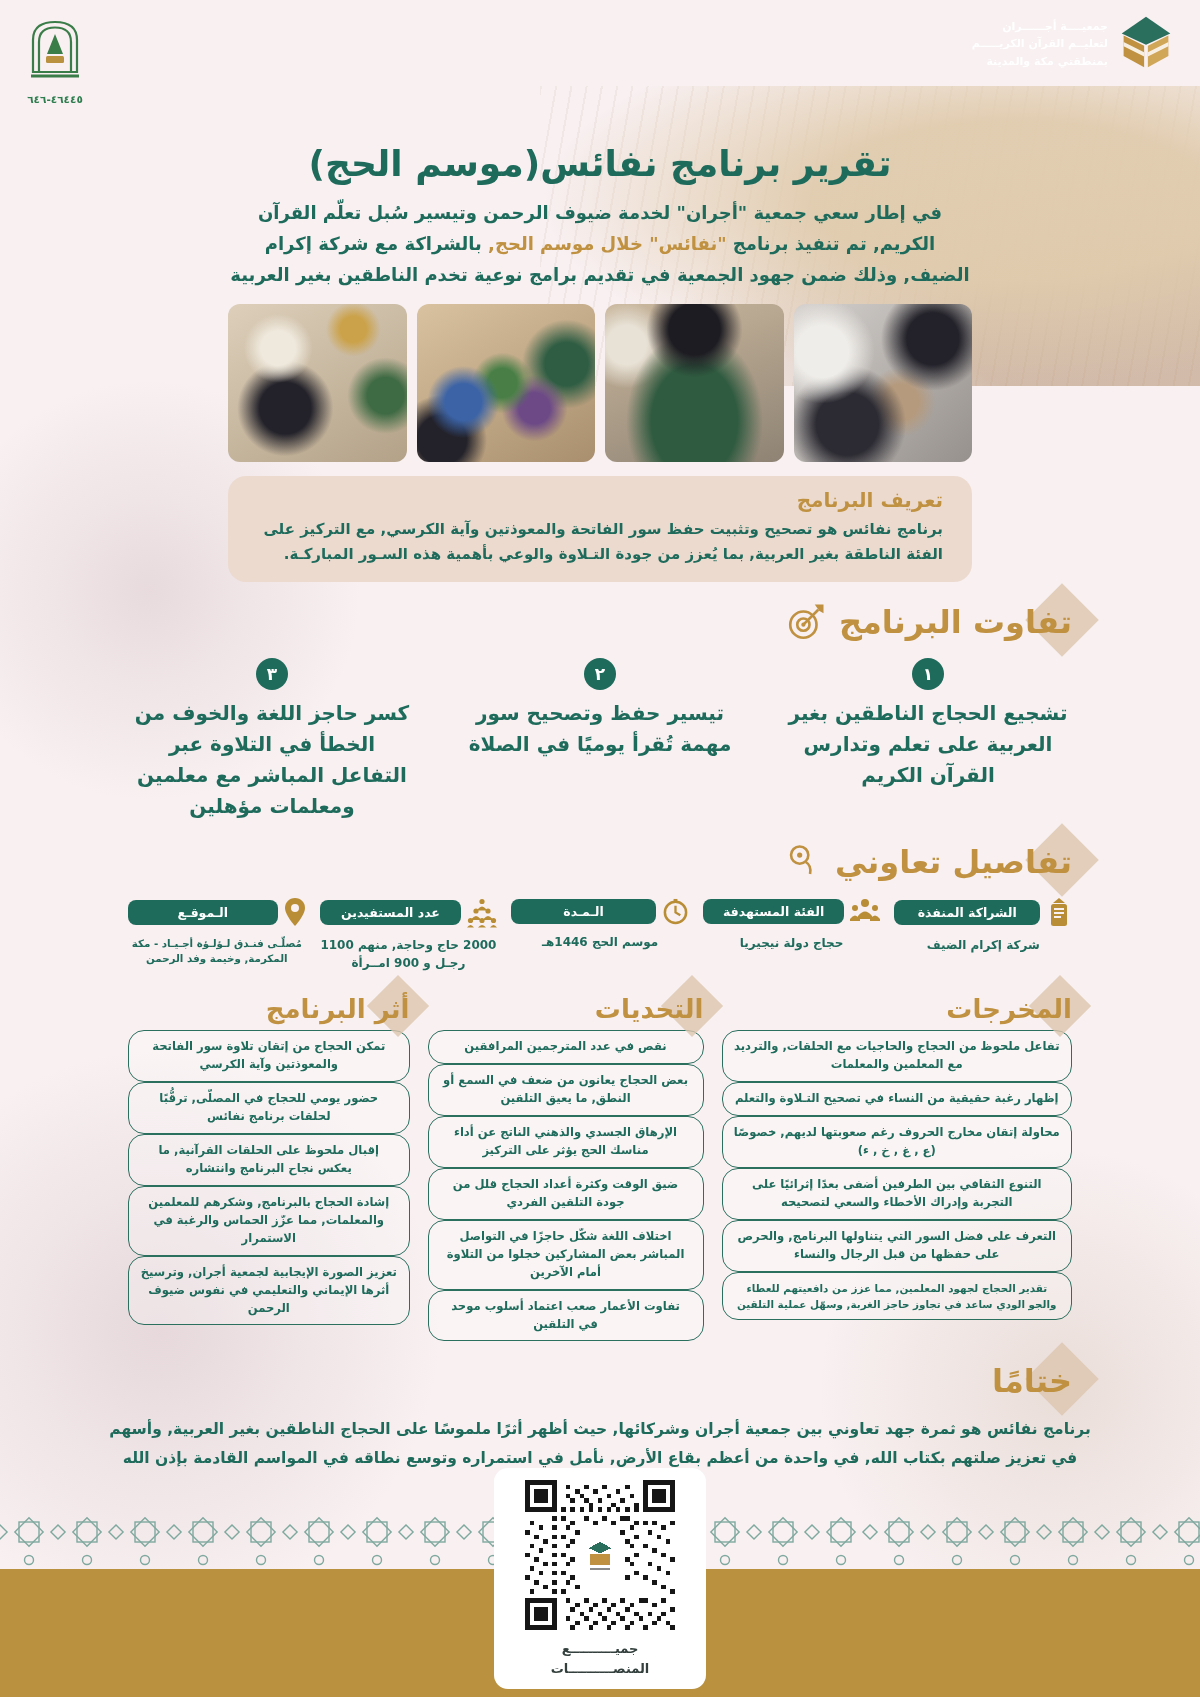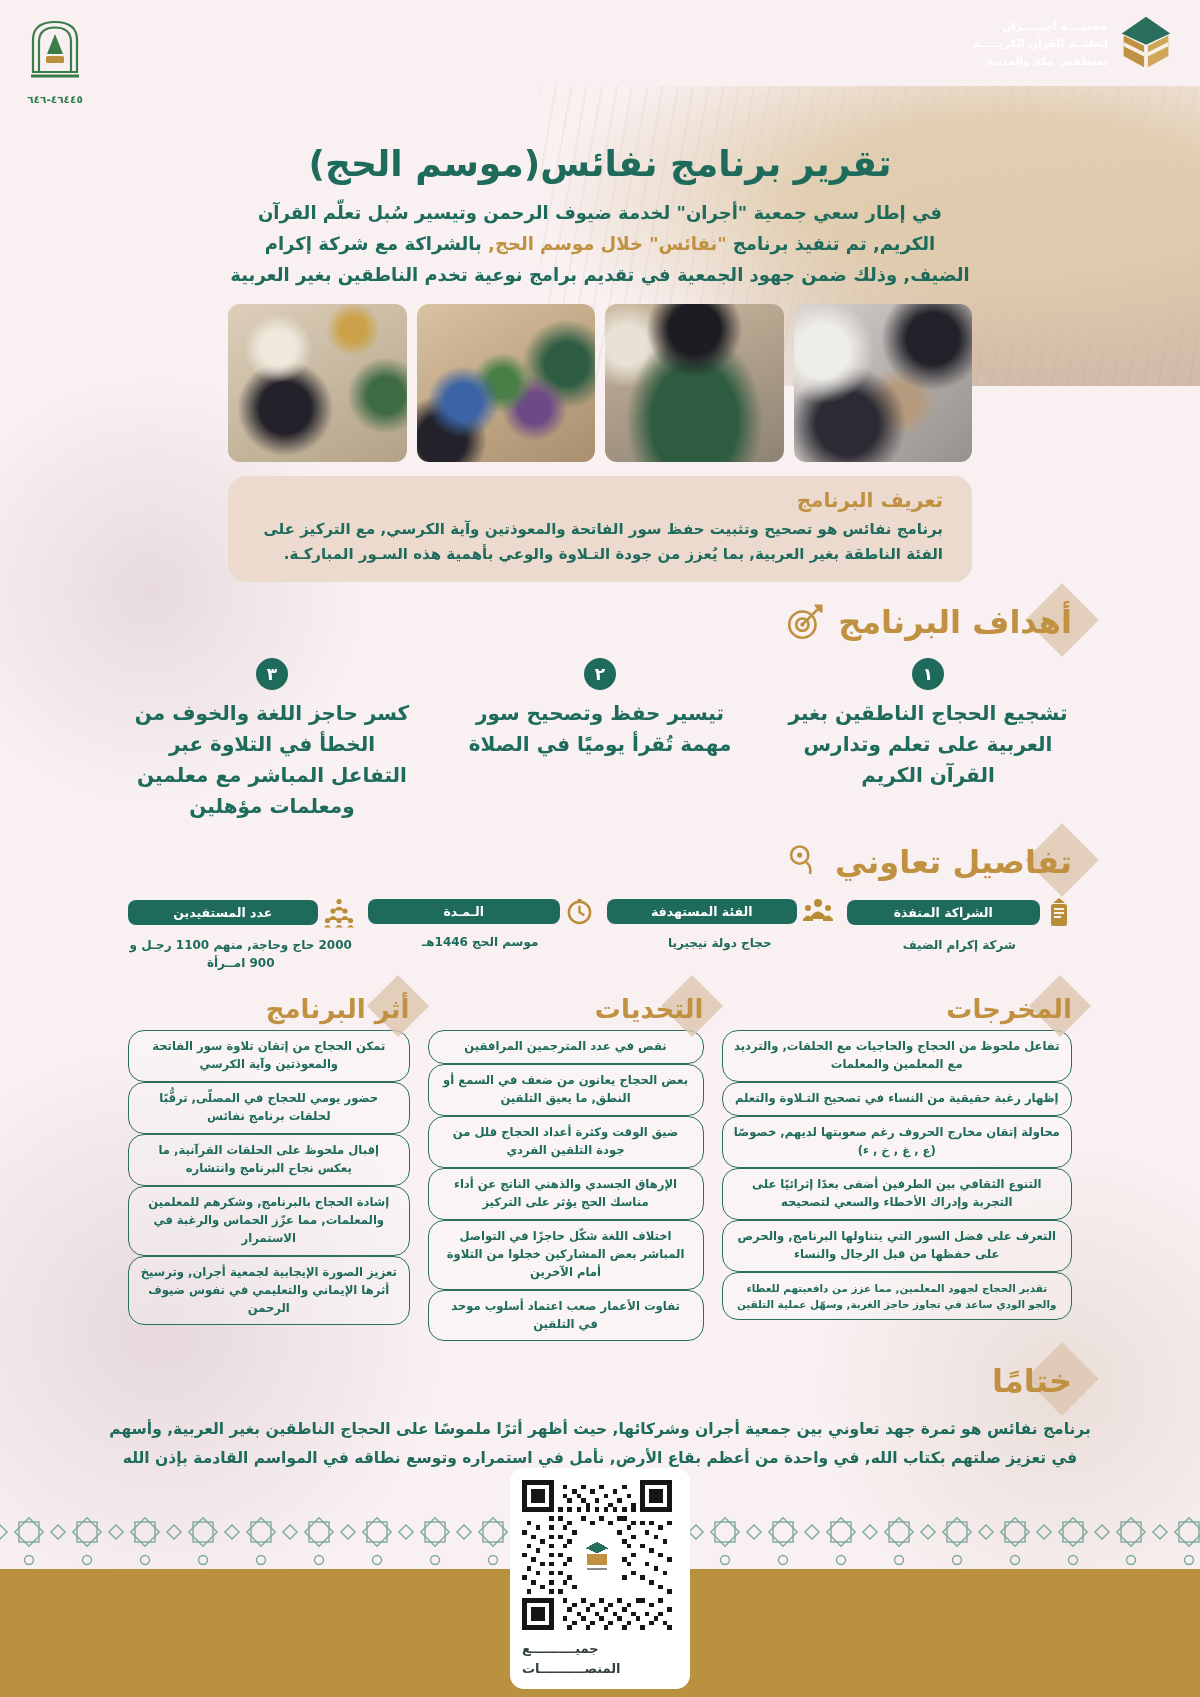--- a/index.html
+++ b/index.html
@@ -102,23 +102,23 @@
   .cbox{border:1.6px solid #2b6f5f; border-radius:16px; padding:7px 11px; 
     color:#1e6b5c; font-weight:bold; font-size:11.6px; line-height:1.55; text-align:center;
     background:rgba(255,255,255,.25);}
   .col-outputs .cbox:last-child{font-size:10.4px;}
   
   .closing-p{width:1000px; margin:8px auto 0; text-align:center; color:#1e6b5c;
     font-weight:bold; font-size:15.5px; line-height:1.85; position:relative; z-index:1;}
   
   .band{position:absolute; left:0; bottom:128px; z-index:2;}
   .goldstrip{position:absolute; left:0; right:0; bottom:0; height:128px; background:#b9913f; z-index:2;}
-  .qrcard{position:absolute; left:50%; transform:translateX(-50%); bottom:8px; width:180px;
+  .qrcard{position:absolute; left:50%; transform:translateX(-50%); bottom:8px; width:212px;
     background:#ffffff; border-radius:14px; padding:12px 12px 10px; box-sizing:border-box;
-    text-align:left; z-index:3;}
+    text-align:center; z-index:3;}
   .qrcap{color:#33403d; font-weight:bold; font-size:13px; line-height:1.55; margin-top:5px;}
 </style>
 </head>
 <body>
 
 <div class="page">
   <div class="quran-bg"></div>
   <div class="swirl s1"></div>
   <div class="swirl s2"></div>
   <div class="swirl s3"></div>
@@ -172,21 +172,21 @@
 
     <div class="defbox">
       <p class="dt">تعريف البرنامج</p>
       <p class="dd">برنامج نفائس هو تصحيح وتثبيت حفظ سور الفاتحة والمعوذتين وآية الكرسي, مع التركيز على الفئة الناطقة بغير العربية, بما يُعزز من جودة التـلاوة والوعي بأهمية هذه السـور المباركـة.</p>
     </div>
 
     <div class="content">
 
       <div class="sec-head">
         <span class="diamond"></span>
-        <span class="t">أهداف البرنامج</span>
+        <span class="t">تفاوت البرنامج</span>
         <span class="hicon">
           <svg width="42" height="42" viewBox="0 0 48 48">
             <g fill="none" stroke="#bf9140" stroke-width="3">
               <circle cx="21" cy="27" r="15"></circle>
                 <circle cx="21" cy="27" r="7"></circle>
             </g>
             <path d="M21 27 L38 10" stroke="#bf9140" stroke-width="3"></path>
             <path d="M34 4 h10 v10 l-5 -3 z" fill="#bf9140"></path>
             <circle cx="21" cy="27" r="2.4" fill="#bf9140"></circle>
           </svg>
@@ -280,20 +280,32 @@
                 <circle cx="15" cy="22.5" r="2.6"></circle>
                   <path d="M11 29.5 q4 -5 8 0 z"></path>
                 <circle cx="26.5" cy="22.5" r="2.6"></circle>
                   <path d="M23 29.5 q3.5 -5 7 0 z"></path>
               </svg>
             </span>
             <span class="pill">عدد المستفيدين</span>
           </div>
           <div class="d-val">2000 حاج وحاجة, منهم 1100 رجـل و 900 امــرأة</div>
         </div>
+        <div class="detail">
+          <div class="d-head">
+            <span class="d-icon">
+              <svg width="22" height="30" viewBox="0 0 22 30" fill="#b98d35">
+                <path d="M11 0 C17 0 21 4.5 21 10 C21 17 11 28 11 28 C11 28 1 17 1 10 C1 4.5 5 0 11 0 Z"></path>
+                <circle cx="11" cy="10" r="4" fill="#f8f0f1"></circle>
+              </svg>
+            </span>
+            <span class="pill">الـموقـع</span>
+          </div>
+          <div class="d-val small">مُصلّـى فنـدق لـؤلـؤة أجـيـاد - مكة المكرمة, وخيمة وفد الرحمن</div>
+        </div>
       </div>
 
       <div class="cols">
         <div class="col col-outputs">
           <div class="col-head">
             <span class="diamond"></span>
             <span class="t">المخرجات</span>
           </div>
           <div class="cbox">تفاعل ملحوظ من الحجاج والحاجيات مع الحلقات, والترديد مع المعلمين والمعلمات</div>
           <div class="cbox">إظهار رغبة حقيقية من النساء في تصحيح التـلاوة والتعلم</div>
@@ -302,22 +314,22 @@
           <div class="cbox">التعرف على فضل السور التي يتناولها البرنامج, والحرص على حفظها من قبل الرجال والنساء</div>
           <div class="cbox">تقدير الحجاج لجهود المعلمين, مما عزز من دافعيتهم للعطاء والجو الودي ساعد في تجاوز حاجز الغربة, وسهّل عملية التلقين</div>
         </div>
         <div class="col col-challenges">
           <div class="col-head">
             <span class="diamond"></span>
             <span class="t">التحديات</span>
           </div>
           <div class="cbox">نقص في عدد المترجمين المرافقين</div>
           <div class="cbox">بعض الحجاج يعانون من ضعف في السمع أو النطق, ما يعيق التلقين</div>
+          <div class="cbox">الإرهاق الجسدي والذهني الناتج عن أداء مناسك الحج يؤثر على التركيز</div>
           <div class="cbox">ضيق الوقت وكثرة أعداد الحجاج قلل من جودة التلقين الفردي</div>
-          <div class="cbox">الإرهاق الجسدي والذهني الناتج عن أداء مناسك الحج يؤثر على التركيز</div>
           <div class="cbox">اختلاف اللغة شكّل حاجزًا في التواصل المباشر بعض المشاركين خجلوا من التلاوة أمام الآخرين</div>
           <div class="cbox">تفاوت الأعمار صعب اعتماد أسلوب موحد في التلقين</div>
         </div>
         <div class="col col-impact">
           <div class="col-head">
             <span class="diamond"></span>
             <span class="t">أثر البرنامج</span>
           </div>
           <div class="cbox">تمكن الحجاج من إتقان تلاوة سور الفاتحة والمعوذتين وآية الكرسي</div>
           <div class="cbox">حضور يومي للحجاج في المصلّى, ترقُّبًا لحلقات برنامج نفائس</div>

